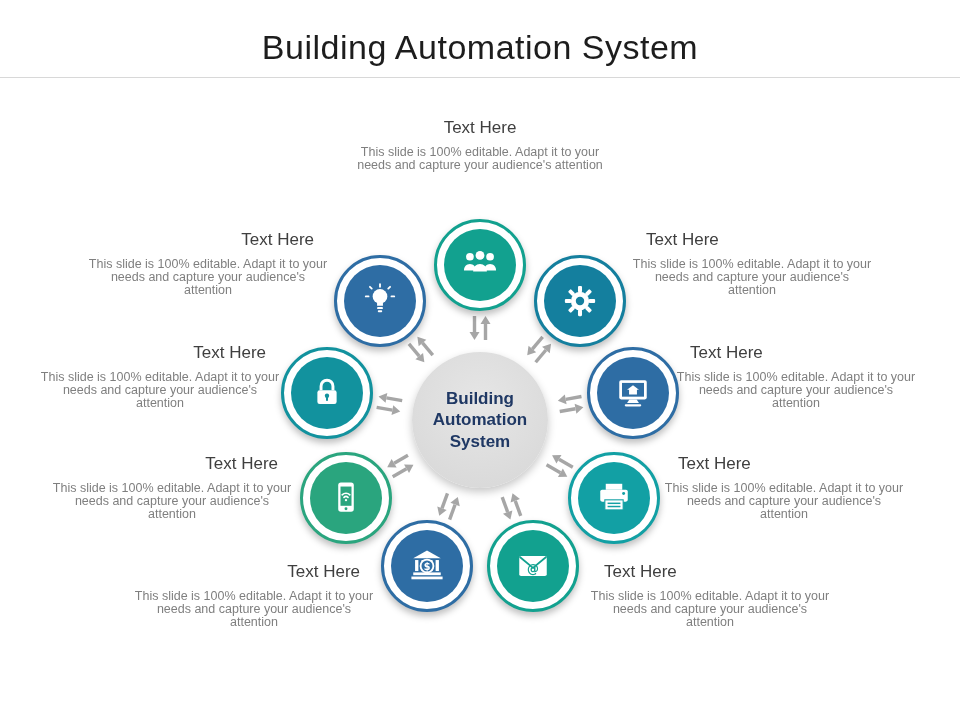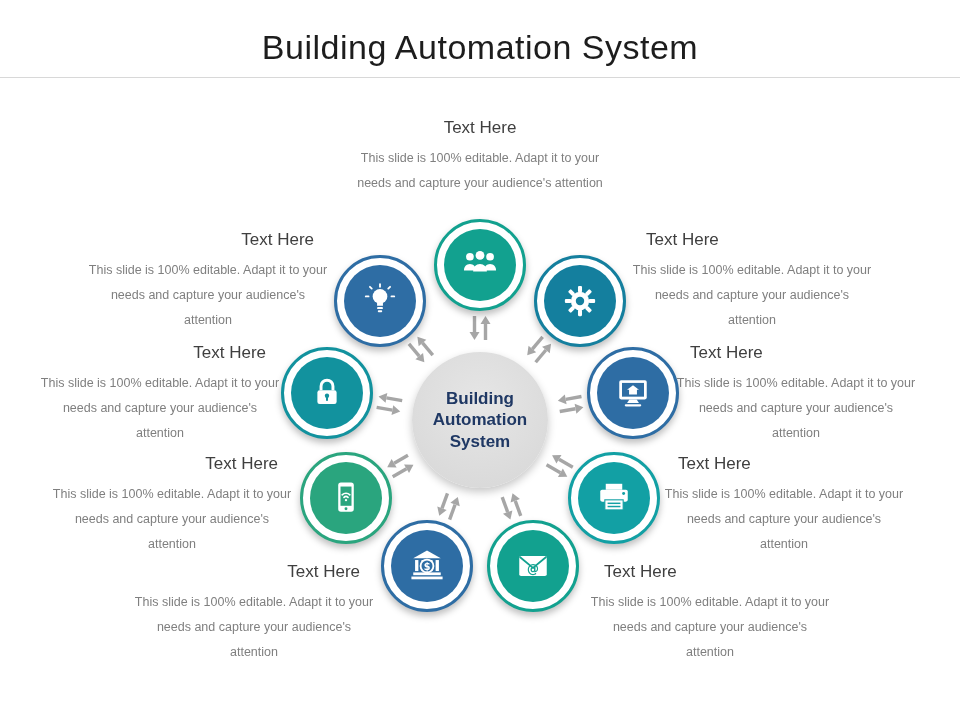--- a/index.html
+++ b/index.html
@@ -48,21 +48,21 @@
   .node-inner {
     width:72px; height:72px; border-radius:50%; background:var(--c,#888);
     display:flex; align-items:center; justify-content:center;
   }
   .node-inner svg { width:44px; height:44px; display:block; }
 
   
   .callout { position:absolute; width:240px; z-index:3; }
   .co-label { font-size:17px; font-weight:normal; color:var(--heading_text,#3f3f3f); }
   .co-desc {
-    margin-top:8px; font-size:12.5px; line-height:25px;
+    margin-top:8px; font-size:12.5px; line-height:13px;
     color:var(--body_text,#7f7f7f); text-align:center;
   }
   .align-center .co-label { text-align:center; }
   .side-left  .co-label { text-align:right; padding-right:14px; }
   .side-right .co-label { text-align:left;  padding-left:14px; }
 
   .co-0 { left:350px; top:118px; width:260px; }
   .co-1 { left:88px;  top:230px; }
   .co-2 { left:632px; top:230px; }
   .co-3 { left:40px;  top:343px; }

